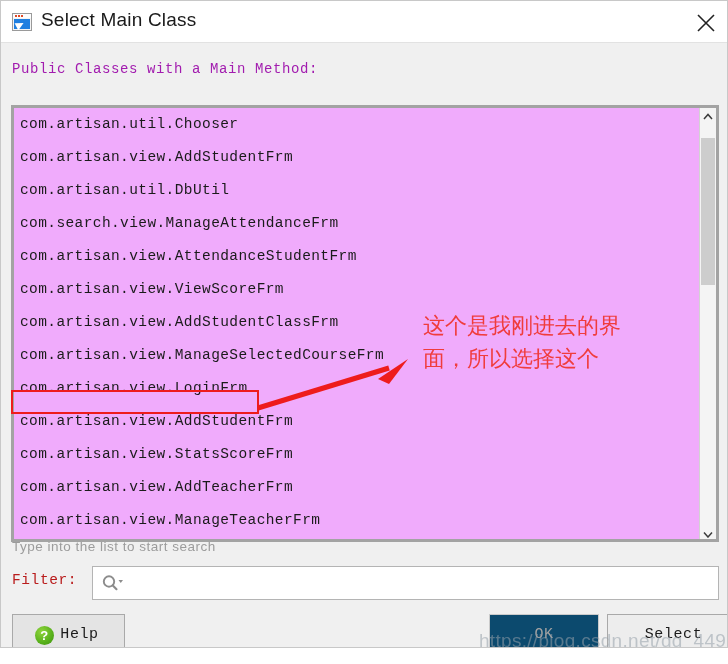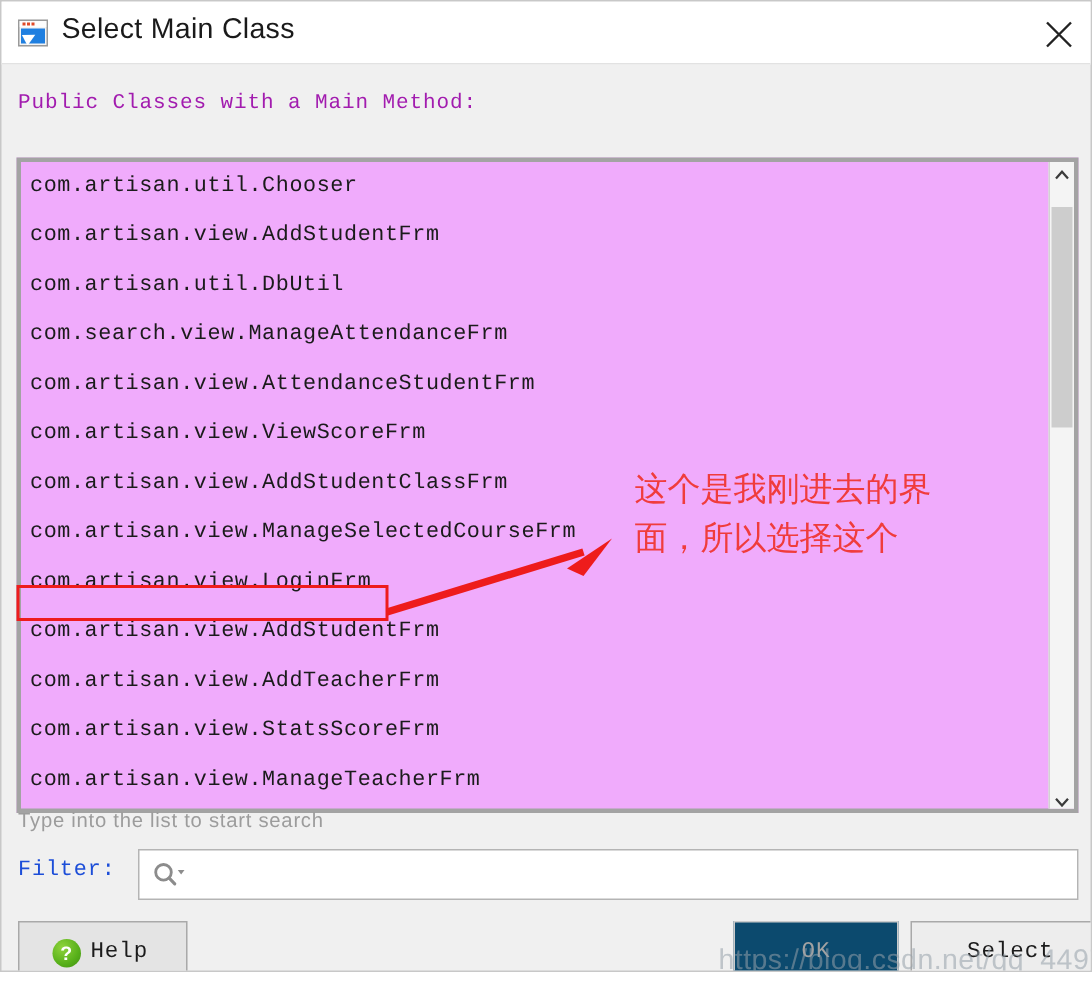--- a/index.html
+++ b/index.html
@@ -168,21 +168,21 @@
     font-size: 13.5px;
     color: #9c9c9c;
     letter-spacing: 0.5px;
     white-space: nowrap;
   }
   #filter-label {
     position: absolute;
     left: 11px; top: 571px;
     font-family: "Liberation Mono", "DejaVu Sans Mono", monospace;
     font-size: 14.5px;
-    color: #1d4ed8;
+    color: #b91c1c;
     letter-spacing: 0.6px;
     white-space: nowrap;
   }
   #filter-field {
     position: absolute;
     left: 91px; top: 565px;
     width: 627px; height: 34px;
     background: #ffffff;
     border: 1px solid #b4b4b4;
     box-sizing: border-box;
@@ -327,22 +327,22 @@
       <div class="list-item">com.artisan.util.Chooser</div>
       <div class="list-item">com.artisan.view.AddStudentFrm</div>
       <div class="list-item">com.artisan.util.DbUtil</div>
       <div class="list-item">com.search.view.ManageAttendanceFrm</div>
       <div class="list-item">com.artisan.view.AttendanceStudentFrm</div>
       <div class="list-item">com.artisan.view.ViewScoreFrm</div>
       <div class="list-item">com.artisan.view.AddStudentClassFrm</div>
       <div class="list-item">com.artisan.view.ManageSelectedCourseFrm</div>
       <div class="list-item">com.artisan.view.LoginFrm</div>
       <div class="list-item">com.artisan.view.AddStudentFrm</div>
+      <div class="list-item">com.artisan.view.StatsScoreFrm</div>
       <div class="list-item">com.artisan.view.AddTeacherFrm</div>
-      <div class="list-item">com.artisan.view.StatsScoreFrm</div>
       <div class="list-item">com.artisan.view.ManageTeacherFrm</div>
     </div>
 
     <div id="scrollbar">
       <div id="scroll-up">
         <svg width="10" height="7" viewBox="0 0 10 7" aria-hidden="true">
           <path d="M1 6 L5 1.5 L9 6" stroke="#3b3b3b" stroke-width="1.5" fill="none"></path>
         </svg>
       </div>
       <div id="scroll-thumb"></div>

